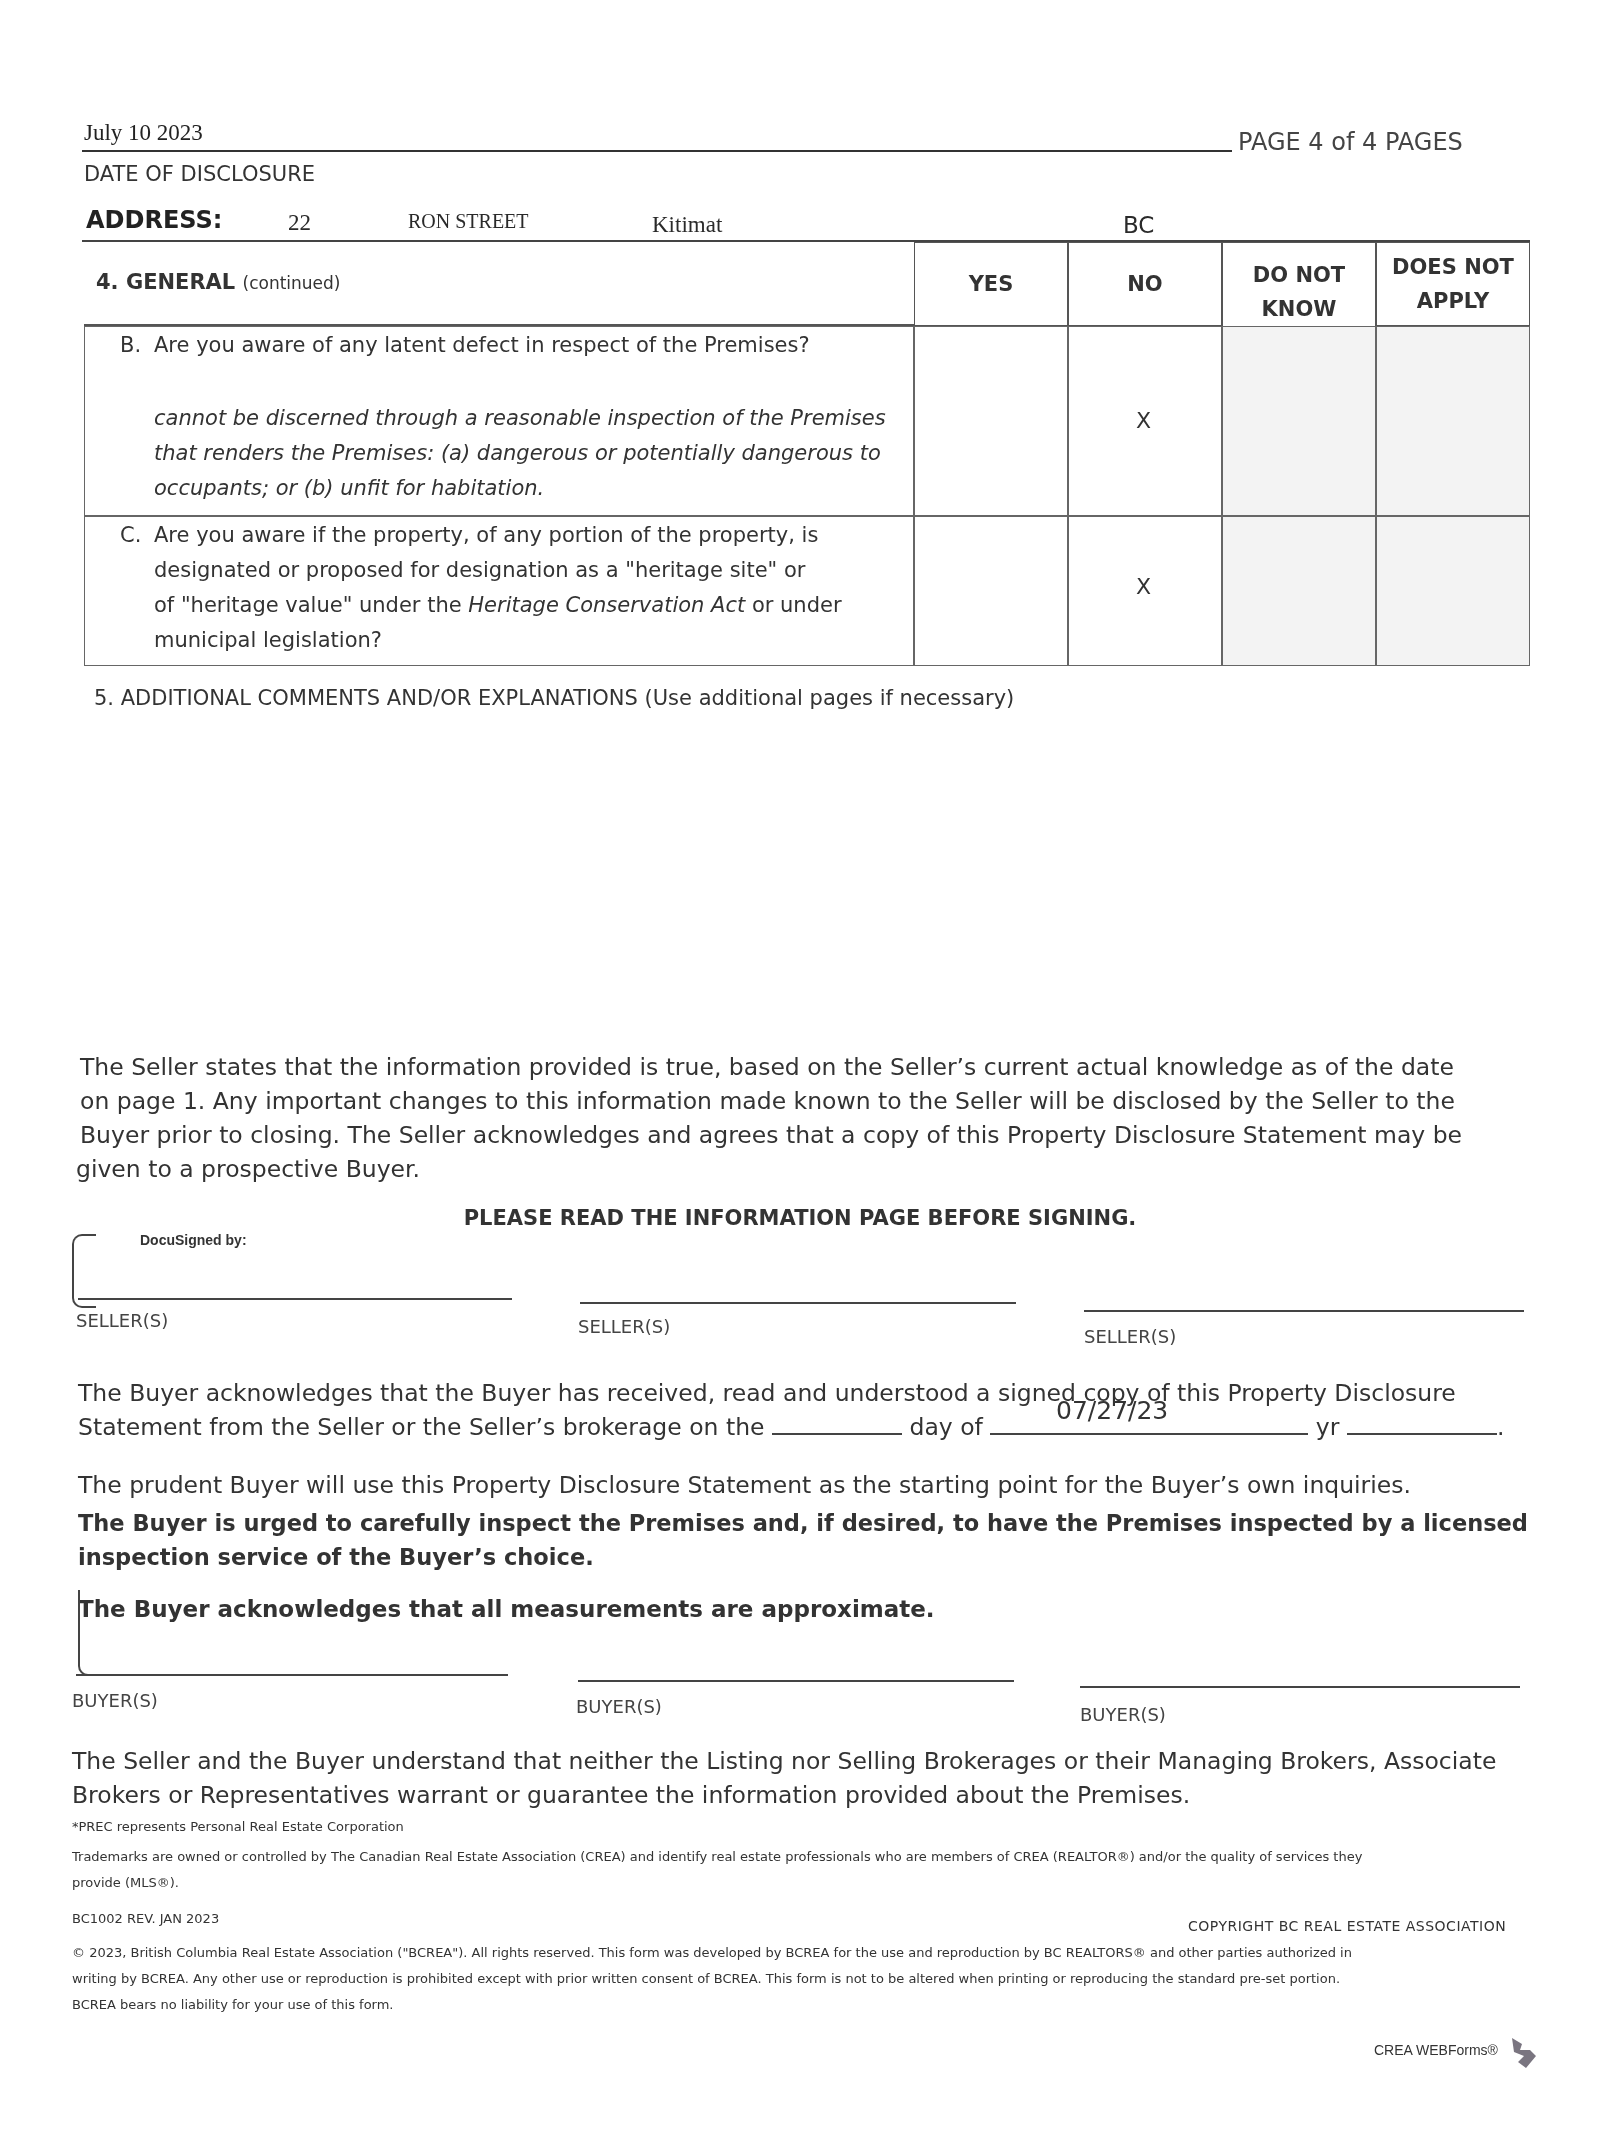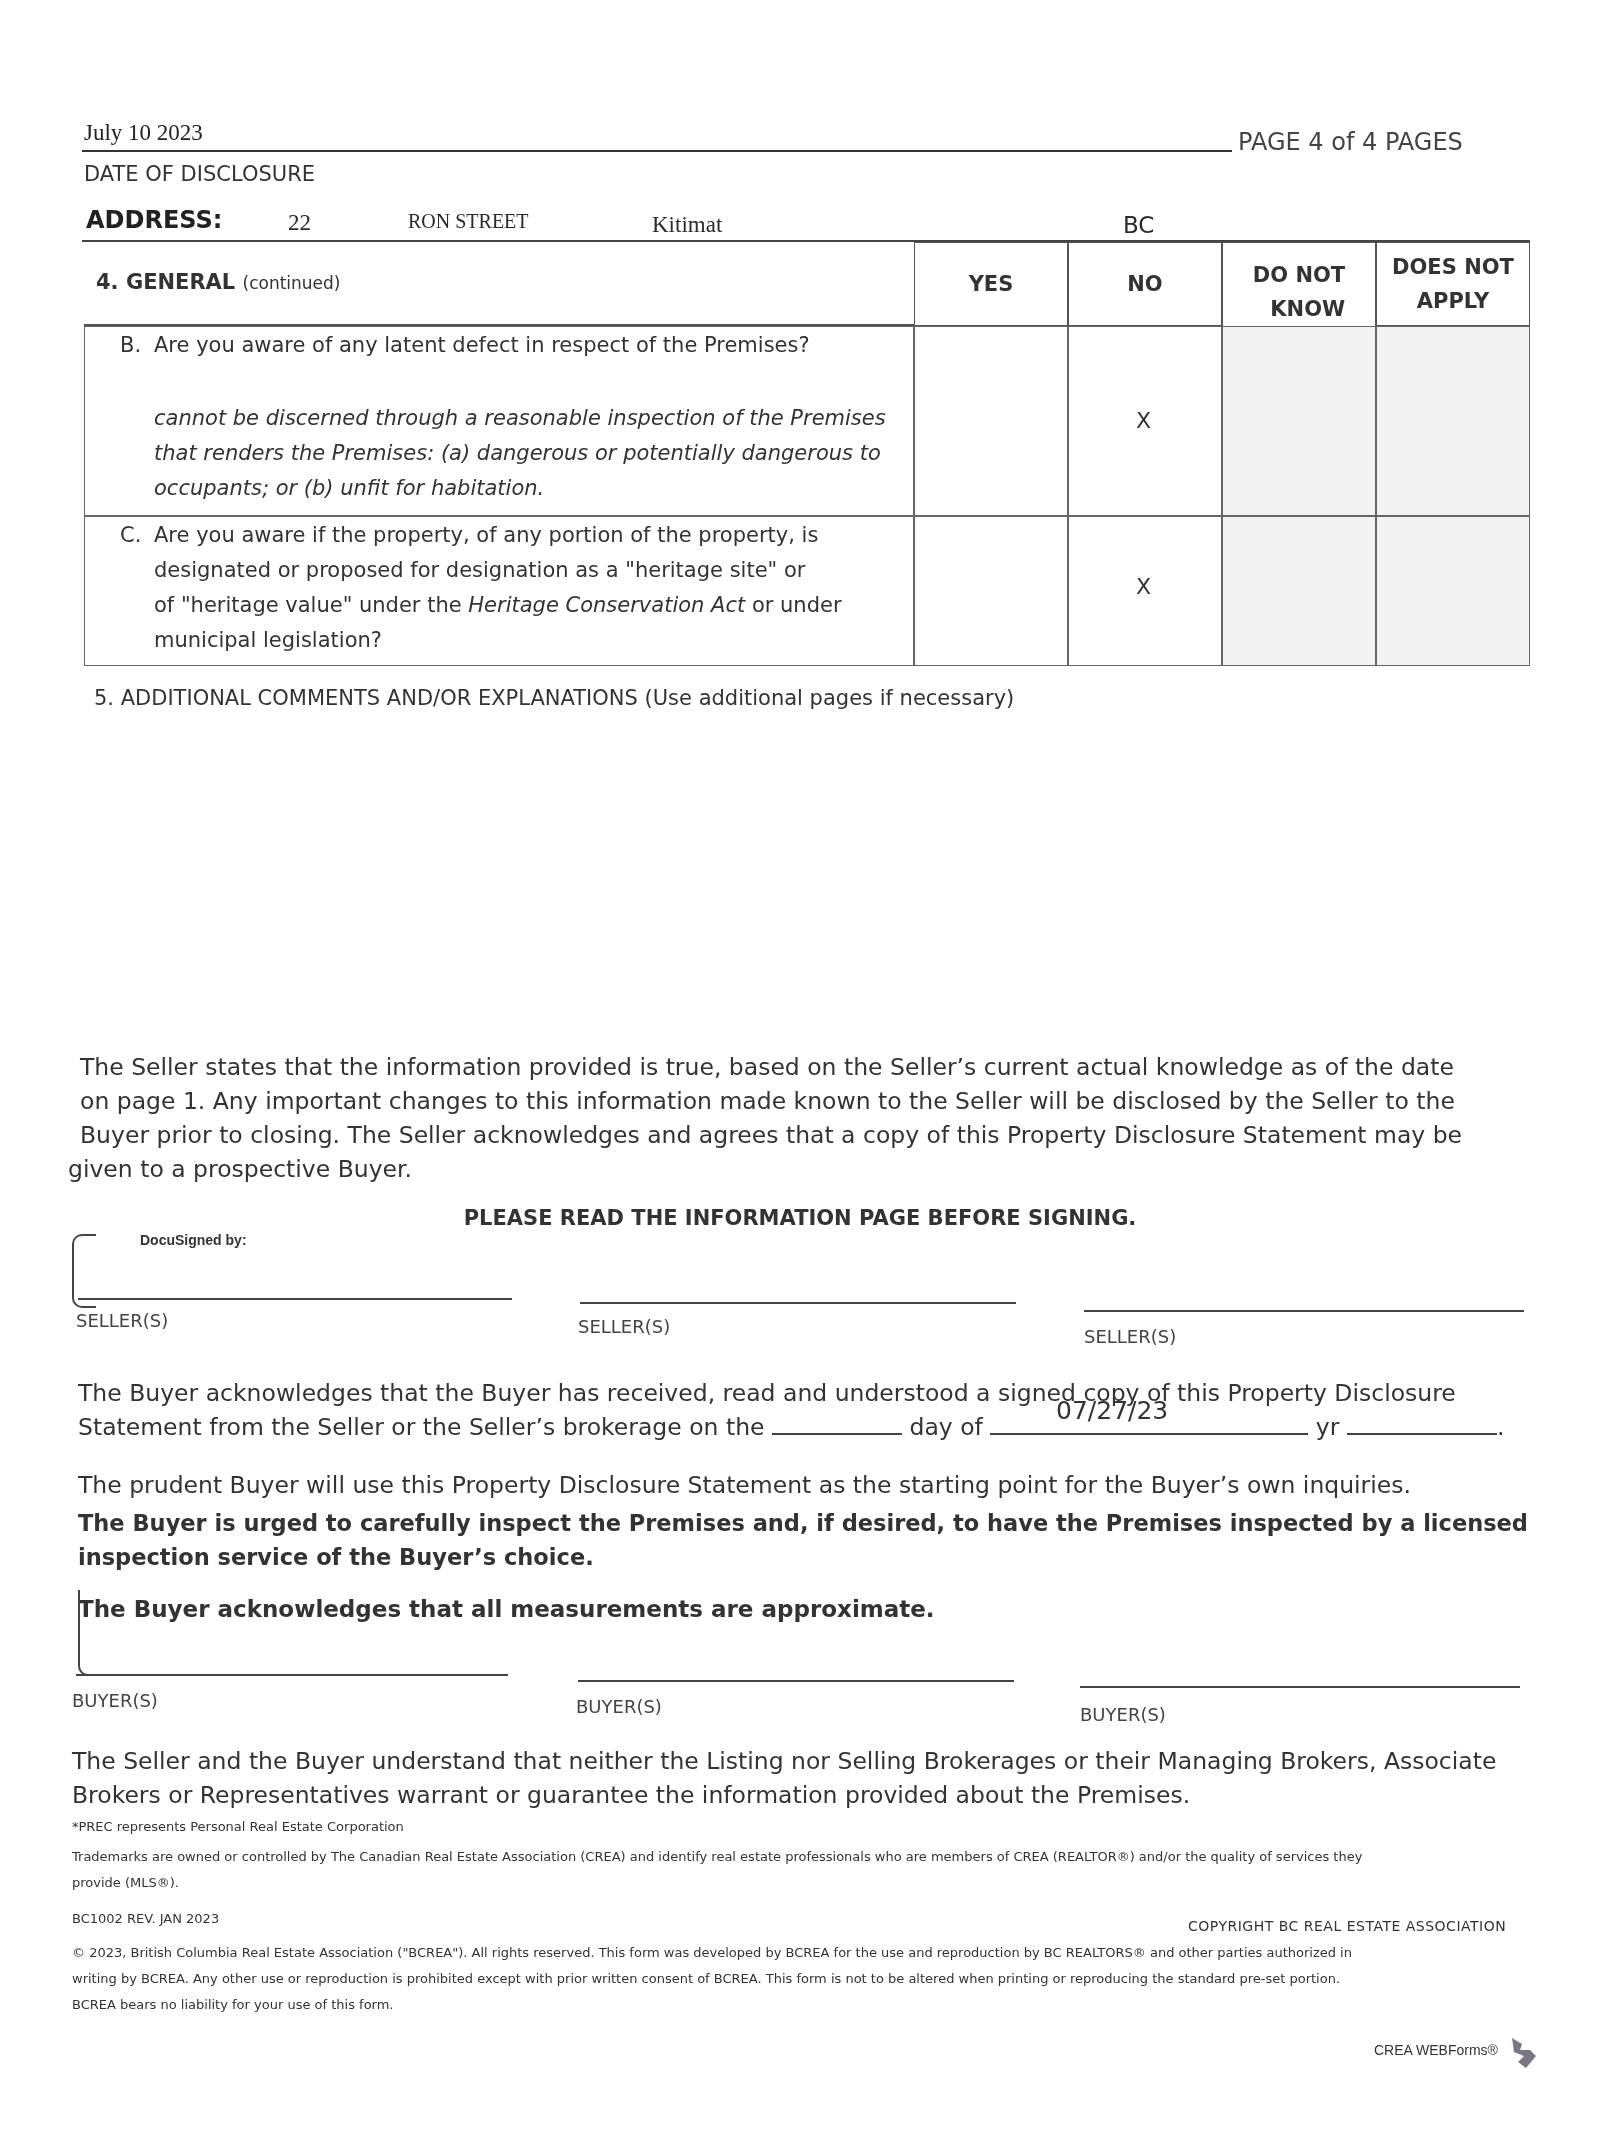--- a/index.html
+++ b/index.html
@@ -76,21 +76,21 @@
     <span>4. GENERAL</span>
     <small>(continued)</small>
   </div>
 
   <div class="hcell" style="left:830px; top:0; width:154px; height:84px;">
       <span>YES</span>
     </div>
   <div class="hcell" style="left:984px; top:0; width:154px; height:84px;">
       <span>NO</span>
     </div>
-  <div class="hcell" style="left:1138px; top:0; width:154px; height:99px;text-align:right;">
+  <div class="hcell" style="left:1138px; top:0; width:154px; height:99px;">
       <div>
         <div>DO NOT</div>
         <div>KNOW</div>
       </div>
     </div>
   <div class="hcell" style="left:1292px; top:0; width:154px; height:84px;">
       <div>
         <div>DOES NOT</div>
         <div>APPLY</div>
       </div>
@@ -125,21 +125,21 @@
 
   <div class="mark" style="left:1052px; top:332px;">X</div>
 </div>
 
 <div class="abs comments-heading">5. ADDITIONAL COMMENTS AND/OR EXPLANATIONS (Use additional pages if necessary)</div>
 <div class="abs" style="left:84px; top:724px; width:1446px; height:300px;"></div>
 
 <div class="para" style="left:80px; top:1050px;">The Seller states that the information provided is true, based on the Seller’s current actual knowledge as of the date</div>
 <div class="para" style="left:80px; top:1084px;">on page 1. Any important changes to this information made known to the Seller will be disclosed by the Seller to the</div>
 <div class="para" style="left:80px; top:1118px;">Buyer prior to closing. The Seller acknowledges and agrees that a copy of this Property Disclosure Statement may be</div>
-<div class="para" style="left:68px; top:1152px;">given to a prospective Buyer.</div>
+<div class="para" style="left:76px; top:1152px;">given to a prospective Buyer.</div>
 <div class="abs center-bold">PLEASE READ THE INFORMATION PAGE BEFORE SIGNING.</div>
 
 <div class="docusign"></div>
 <div class="docusign-label sans">DocuSigned by:</div>
 <div class="sig-line" style="left:78px; top:1298px; width:434px;"></div>
 <div class="sig-line" style="left:580px; top:1302px; width:436px;"></div>
 <div class="sig-line" style="left:1084px; top:1310px; width:440px;"></div>
 <div class="sig-label" style="left:76px; top:1310px;">SELLER(S)</div>
 <div class="sig-label" style="left:578px; top:1316px;">SELLER(S)</div>
 <div class="sig-label" style="left:1084px; top:1326px;">SELLER(S)</div>

